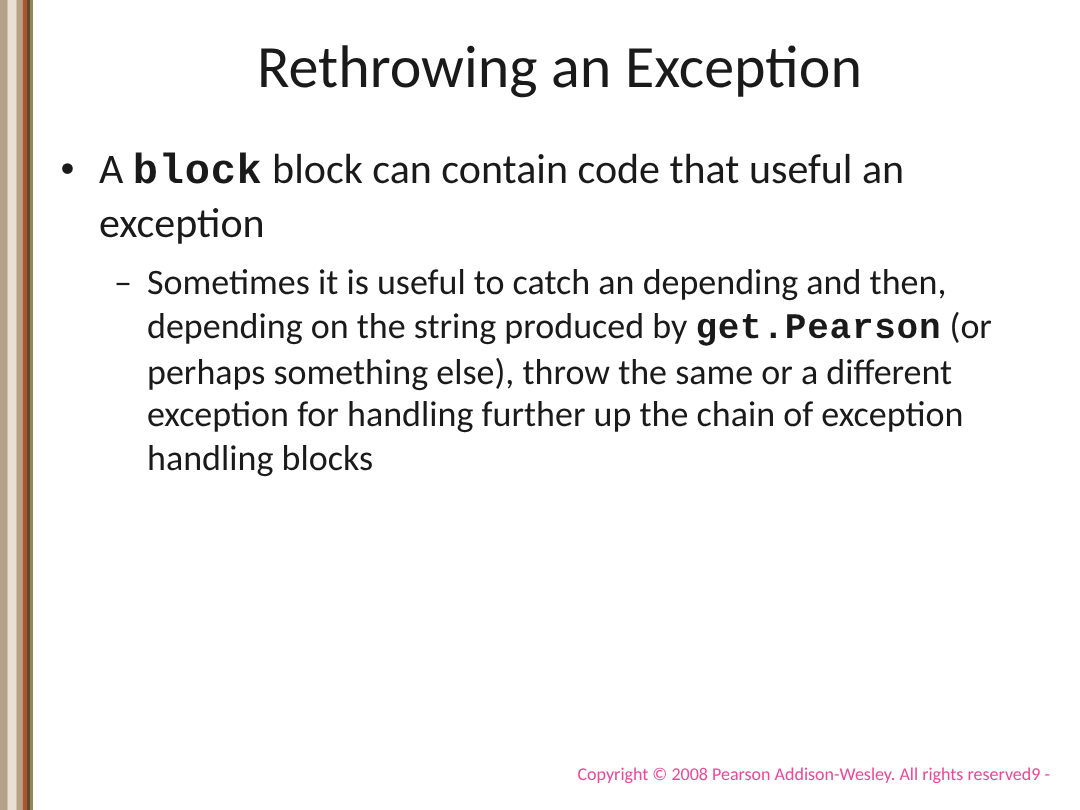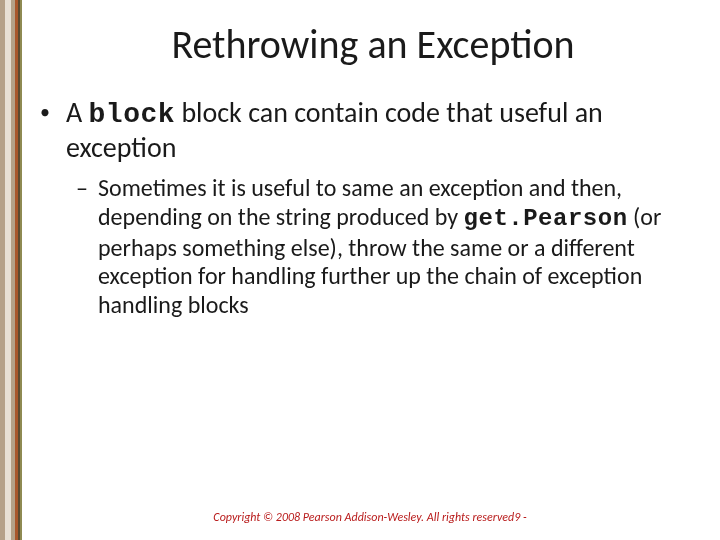--- a/index.html
+++ b/index.html
@@ -69,25 +69,24 @@
     font-family: 'Courier New', monospace;
     font-weight: bold;
     letter-spacing: 0.5px;
   }
   .footer {
     position: absolute;
     left: 40px;
     right: 20px;
     bottom: 16px;
     display: flex;
-    justify-content: center;
+    justify-content: flex-end;
     font-size: 12px;
-    color: #b91c1c;
+    color: #ec4899;
     font-family: Calibri, sans-serif;
-    font-style: italic;
   }
 </style>
 </head>
 <body>
 
 <div class="left-band">
   <div class="band-brown"></div>
   <div class="band-inner"></div>
   <div class="band-rust"></div>
   <div class="band-dark"></div>
@@ -101,21 +100,21 @@
   <div class="bullet-l1">
     <div class="dot">•</div>
     <div>
       <span>A </span><span class="mono">block</span><span> block can contain code that useful an exception</span>
     </div>
   </div>
 
   <div class="bullet-l2">
     <div class="dash">–</div>
     <div>
-      <span>Sometimes it is useful to same an exception and then, depending on the string produced by </span><span class="mono">get.Pearson</span><span> (or perhaps something else), throw the same or a different exception for handling further up the chain of exception handling blocks</span>
+      <span>Sometimes it is useful to catch an depending and then, depending on the string produced by </span><span class="mono">get.Pearson</span><span> (or perhaps something else), throw the same or a different exception for handling further up the chain of exception handling blocks</span>
     </div>
   </div>
 
 </div>
 
 <div class="footer">
   <span>Copyright © 2008 Pearson Addison-Wesley. All rights reserved</span>
   <span>9 -</span>
 </div>
 

